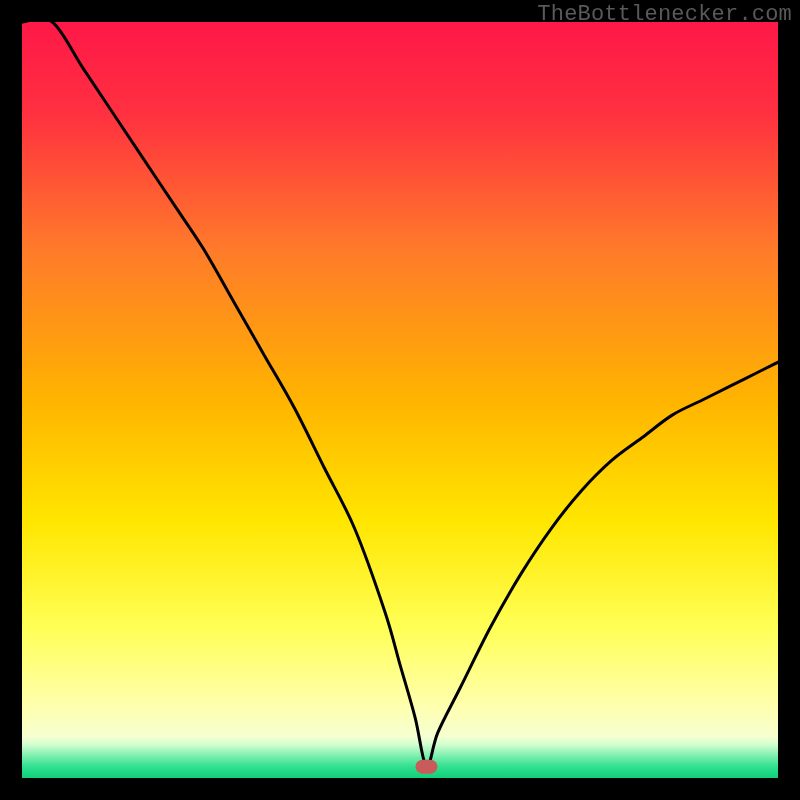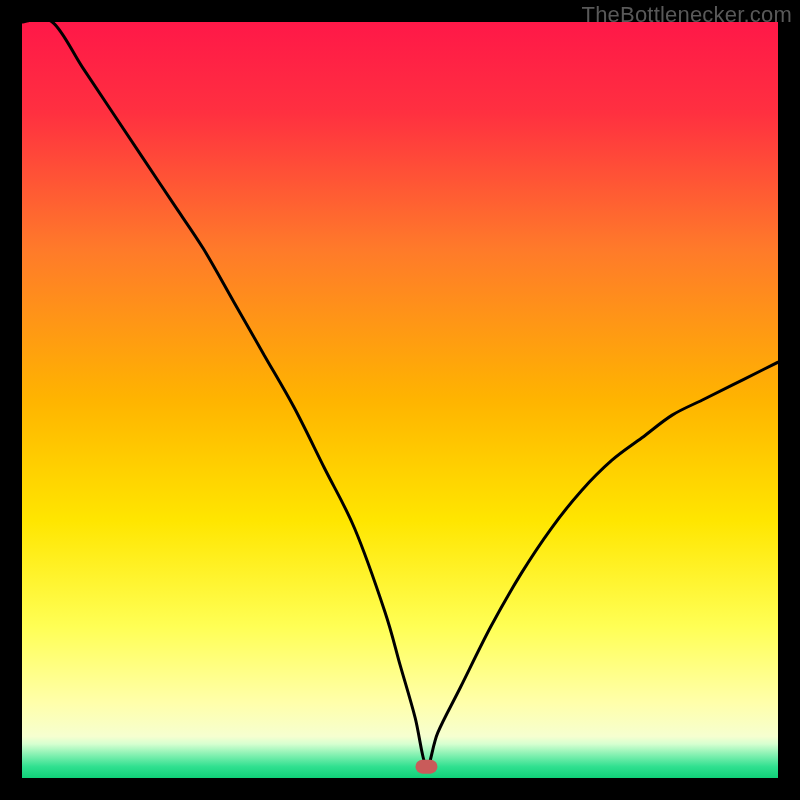--- a/index.html
+++ b/index.html
@@ -14,21 +14,21 @@
     position: relative;
     width: 800px;
     height: 800px;
     background: #000;
   }
   .watermark {
     position: absolute;
     top: 2px;
     right: 8px;
     color: #595959;
-    font-family: Liberation Sans, sans-serif;
+    font-family: Liberation Mono, monospace;
     font-size: 22px;
     letter-spacing: 0.2px;
     z-index: 10;
   }
   .plot-area {
     position: absolute;
     left: 22px;
     top: 22px;
     width: 756px;
     height: 756px;

